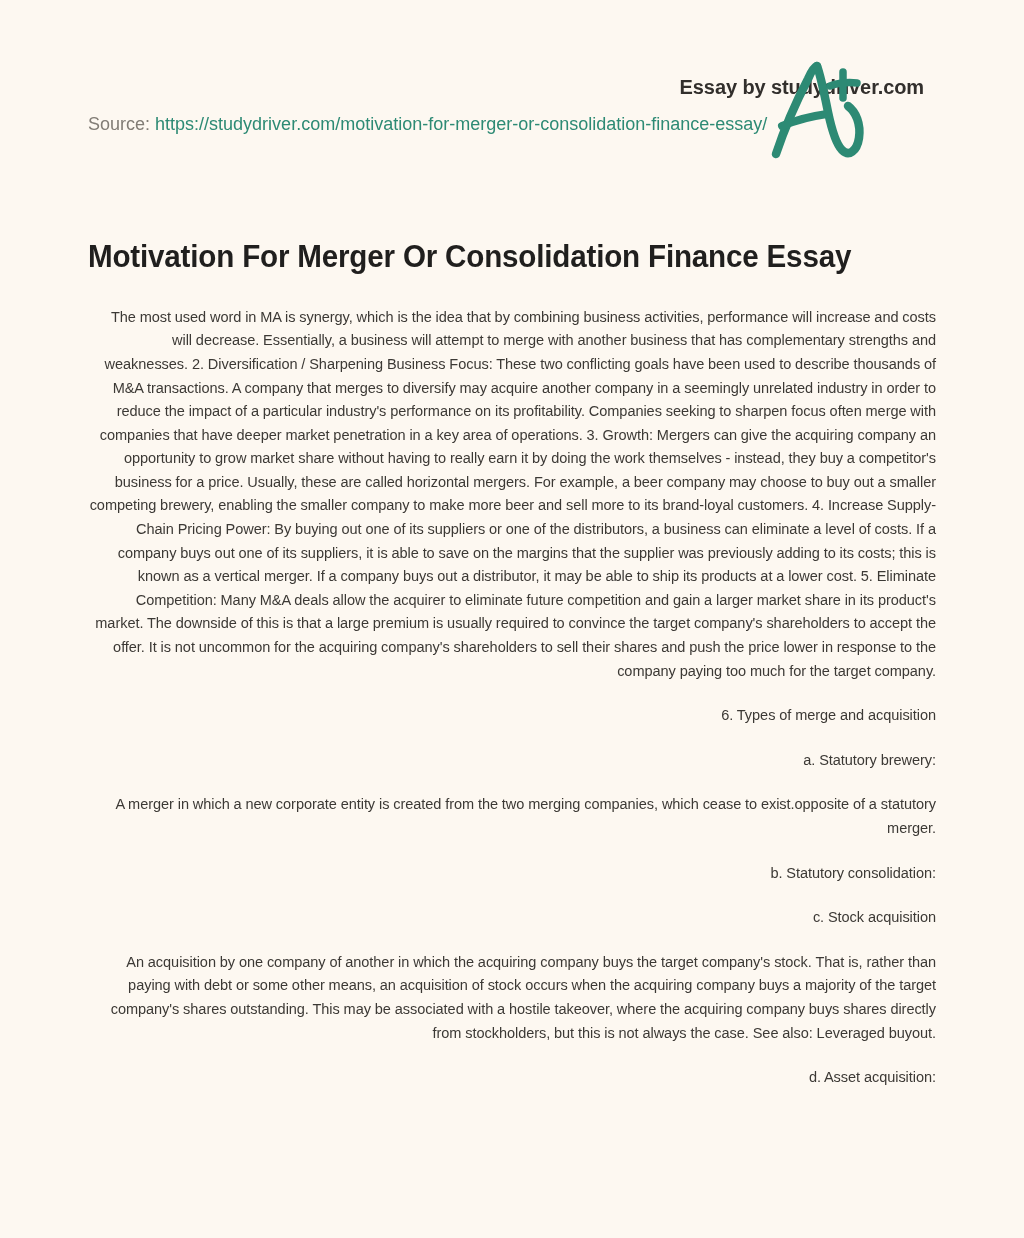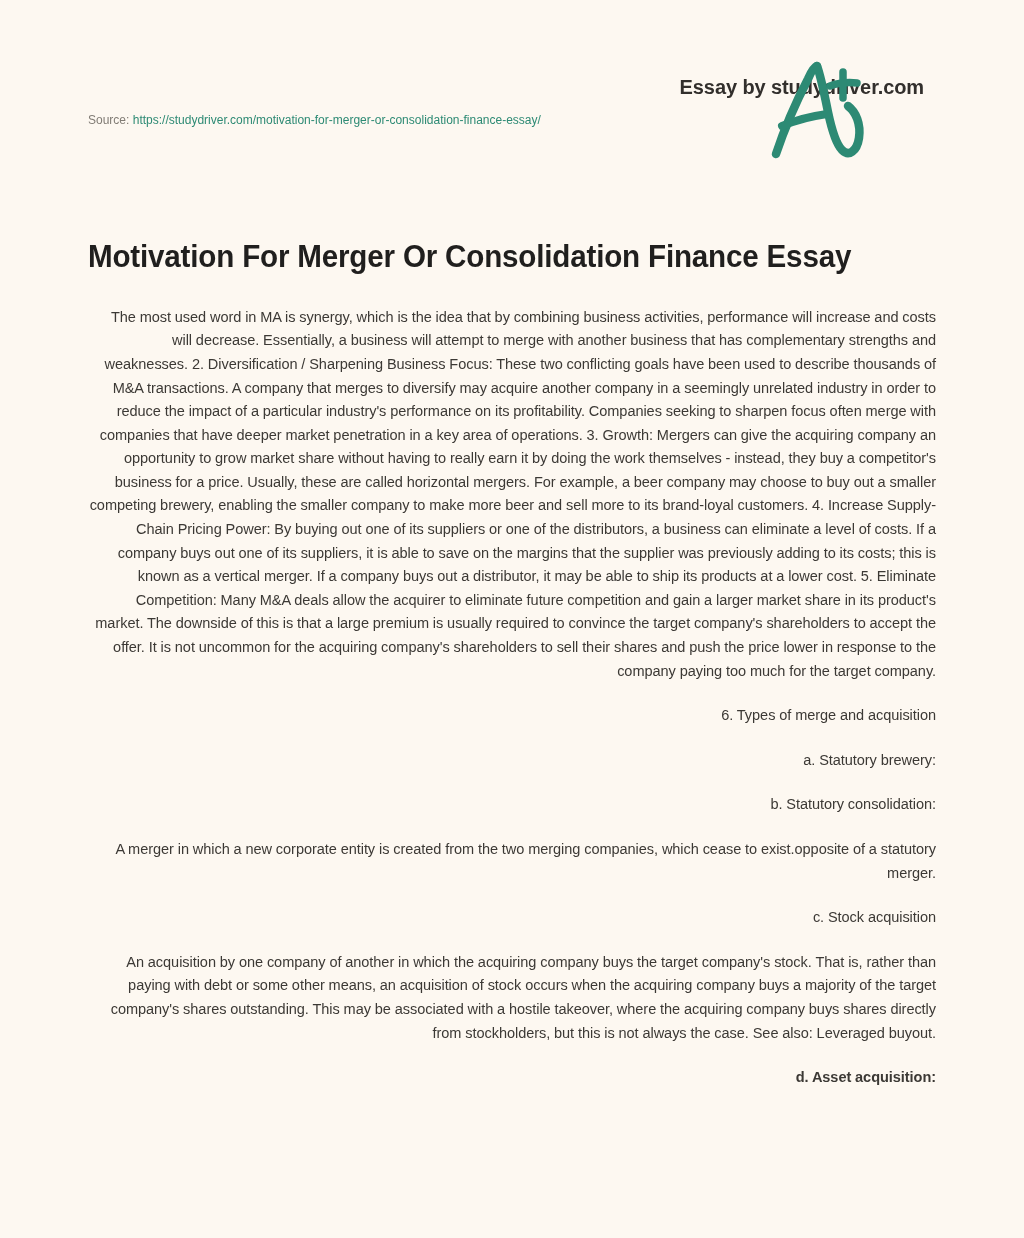--- a/index.html
+++ b/index.html
@@ -34,21 +34,21 @@
     font-size: 20px;
     font-weight: bold;
     color: #322f2c;
     letter-spacing: -0.1px;
     line-height: 1.25;
     margin: 12px;
     text-align: right;
   }
   .source-line {
     margin-top: 8px;
-    font-size: 12px;
+    font-size: 18px;
     line-height: 1.35;
     color: #7d7871;
     white-space: nowrap;
   }
   .source-label {
     color: #817c75;
   }
   .source-url {
     color: #2d8a74;
     text-decoration: none;
@@ -85,21 +85,21 @@
   }
   .essay-body p {
     margin: 0 0 21px 0;
     font-size: 14.55px;
     line-height: 23.6px;
     color: #3c3935;
     text-align: right;
     letter-spacing: -0.06px;
     word-spacing: -0.1px;
   }
-  .essay-body p:last-child { margin-bottom: 12px; font-weight: bold; }
+  .essay-body p:last-child { margin-bottom: 12px; }
 </style>
 </head>
 <body>
 
 <div class="page">
 
   <div class="header">
 
     <div class="byline">Essay by studydriver.com</div>
 
@@ -124,20 +124,20 @@
     </div>
 
   </div>
 
   <h1 class="essay-title">Motivation For Merger Or Consolidation Finance Essay</h1>
 
   <div class="essay-body">
     <p>The most used word in MA is synergy, which is the idea that by combining business activities, performance will increase and costs will decrease. Essentially, a business will attempt to merge with another business that has complementary strengths and weaknesses. 2. Diversification / Sharpening Business Focus: These two conflicting goals have been used to describe thousands of M&amp;A transactions. A company that merges to diversify may acquire another company in a seemingly unrelated industry in order to reduce the impact of a particular industry's performance on its profitability. Companies seeking to sharpen focus often merge with companies that have deeper market penetration in a key area of operations. 3. Growth: Mergers can give the acquiring company an opportunity to grow market share without having to really earn it by doing the work themselves - instead, they buy a competitor's business for a price. Usually, these are called horizontal mergers. For example, a beer company may choose to buy out a smaller competing brewery, enabling the smaller company to make more beer and sell more to its brand-loyal customers. 4. Increase Supply-Chain Pricing Power: By buying out one of its suppliers or one of the distributors, a business can eliminate a level of costs. If a company buys out one of its suppliers, it is able to save on the margins that the supplier was previously adding to its costs; this is known as a vertical merger. If a company buys out a distributor, it may be able to ship its products at a lower cost. 5. Eliminate Competition: Many M&amp;A deals allow the acquirer to eliminate future competition and gain a larger market share in its product's market. The downside of this is that a large premium is usually required to convince the target company's shareholders to accept the offer. It is not uncommon for the acquiring company's shareholders to sell their shares and push the price lower in response to the company paying too much for the target company.</p>
     <p>6. Types of merge and acquisition</p>
     <p>a. Statutory brewery:</p>
+    <p>A merger in which a new corporate entity is created from the two merging companies, which cease to exist.opposite of a statutory merger.</p>
     <p>b. Statutory consolidation:</p>
-    <p>A merger in which a new corporate entity is created from the two merging companies, which cease to exist.opposite of a statutory merger.</p>
     <p>c. Stock acquisition</p>
     <p>An acquisition by one company of another in which the acquiring company buys the target company's stock. That is, rather than paying with debt or some other means, an acquisition of stock occurs when the acquiring company buys a majority of the target company's shares outstanding. This may be associated with a hostile takeover, where the acquiring company buys shares directly from stockholders, but this is not always the case. See also: Leveraged buyout.</p>
     <p>d. Asset acquisition:</p>
   </div>
 
 </div>
 
 </body></html>

